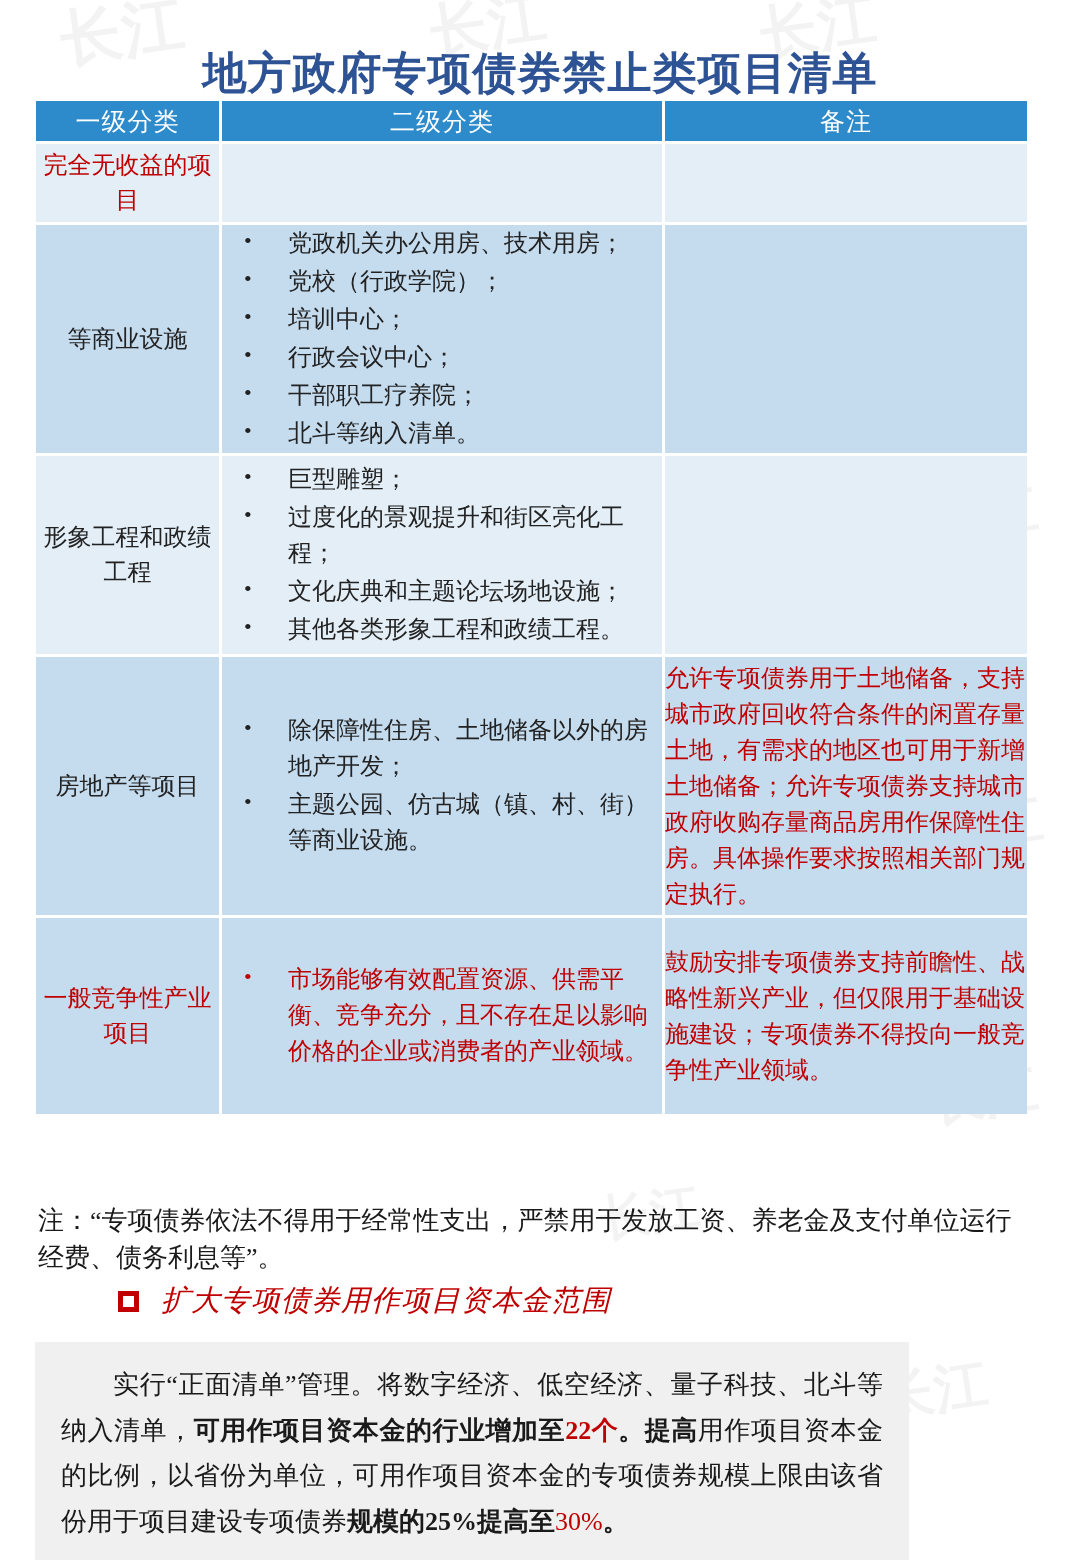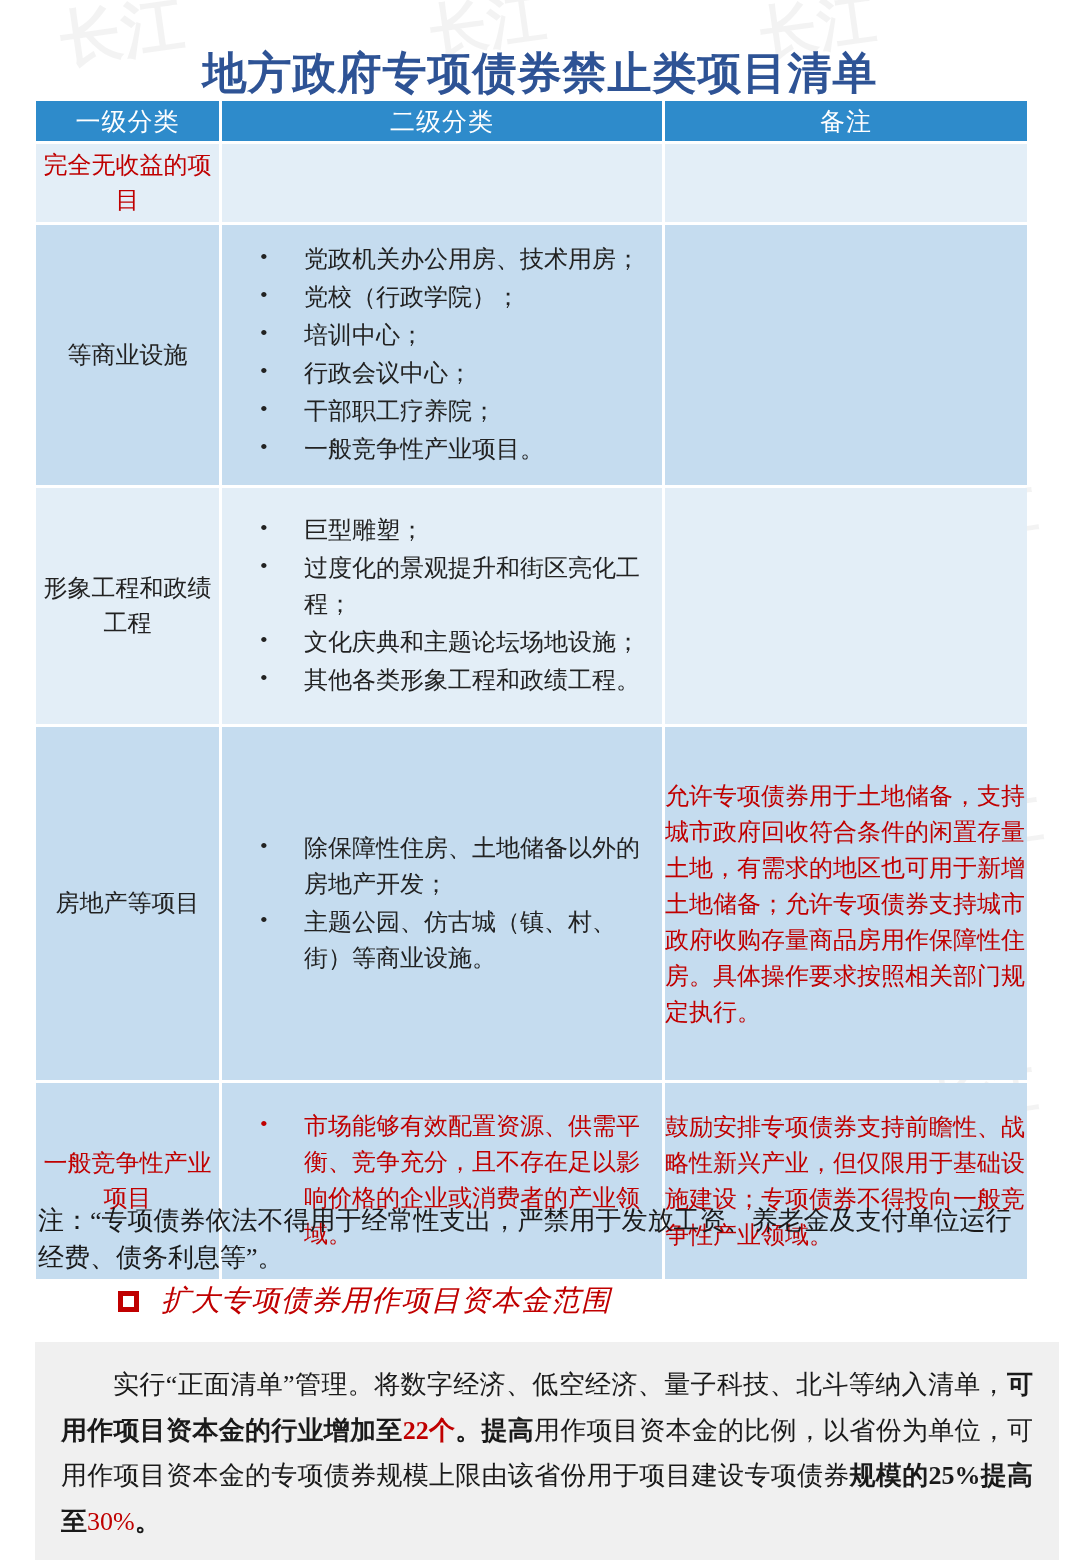--- a/index.html
+++ b/index.html
@@ -94,21 +94,21 @@
     padding: 12px 10px 12px 14px;
     vertical-align: top;
   }
   
   tr.light td { background: #E3EEF7; }
   tr.dark  td { background: #C5DCEF; }
 
   ul.bul {
     list-style: none;
     margin: 0;
-    padding: 16px;
+    padding: 0;
   }
   ul.bul > li {
     position: relative;
     padding-left: 66px;
     margin: 0 0 2px 0;
     line-height: 1.5;
   }
   ul.bul > li::before {
     content: "\2022";
     position: absolute;
@@ -154,21 +154,21 @@
     font-size: 29px;
     color: #C00000;
     letter-spacing: 1px;
   }
 
   
   .greybox {
     position: absolute;
     left: 35px;
     top: 1342px;
-    width: 1024px;
+    width: 874px;
     height: 218px;
     background: #F0F0F0;
     padding: 20px 26px 0 26px;
   }
   .greybox p {
     margin: 0;
     font-size: 26px;
     line-height: 1.75;
     color: #1a1a1a;
     text-align: justify;
@@ -222,43 +222,43 @@
       <td class="cat" style="height:228px">
         <span>等商业设施</span>
       </td>
       <td class="sub">
         <ul class="bul">
           <li>党政机关办公用房、技术用房；</li>
           <li>党校（行政学院）；</li>
           <li>培训中心；</li>
           <li>行政会议中心；</li>
           <li>干部职工疗养院；</li>
-          <li>一般竞争性产业项目。</li>
+          <li>北斗等纳入清单。</li>
         </ul>
       </td>
       <td class="note"></td>
     </tr>
 
     <tr class="light">
-      <td class="cat" style="height:236px">
+      <td class="cat" style="height:198px">
         <span>形象工程和政绩工程</span>
       </td>
       <td class="sub">
         <ul class="bul">
           <li>巨型雕塑；</li>
           <li>过度化的景观提升和街区亮化工程；</li>
           <li>文化庆典和主题论坛场地设施；</li>
           <li>其他各类形象工程和政绩工程。</li>
         </ul>
       </td>
       <td class="note"></td>
     </tr>
 
     <tr class="dark">
-      <td class="cat" style="height:353px">
+      <td class="cat" style="height:258px">
         <span>房地产等项目</span>
       </td>
       <td class="sub">
         <ul class="bul">
           <li>除保障性住房、土地储备以外的房地产开发；</li>
           <li>主题公园、仿古城（镇、村、街）等商业设施。</li>
         </ul>
       </td>
       <td class="note">
         <p class="red">允许专项债券用于土地储备，支持城市政府回收符合条件的闲置存量土地，有需求的地区也可用于新增土地储备；允许专项债券支持城市政府收购存量商品房用作保障性住房。具体操作要求按照相关部门规定执行。</p>

